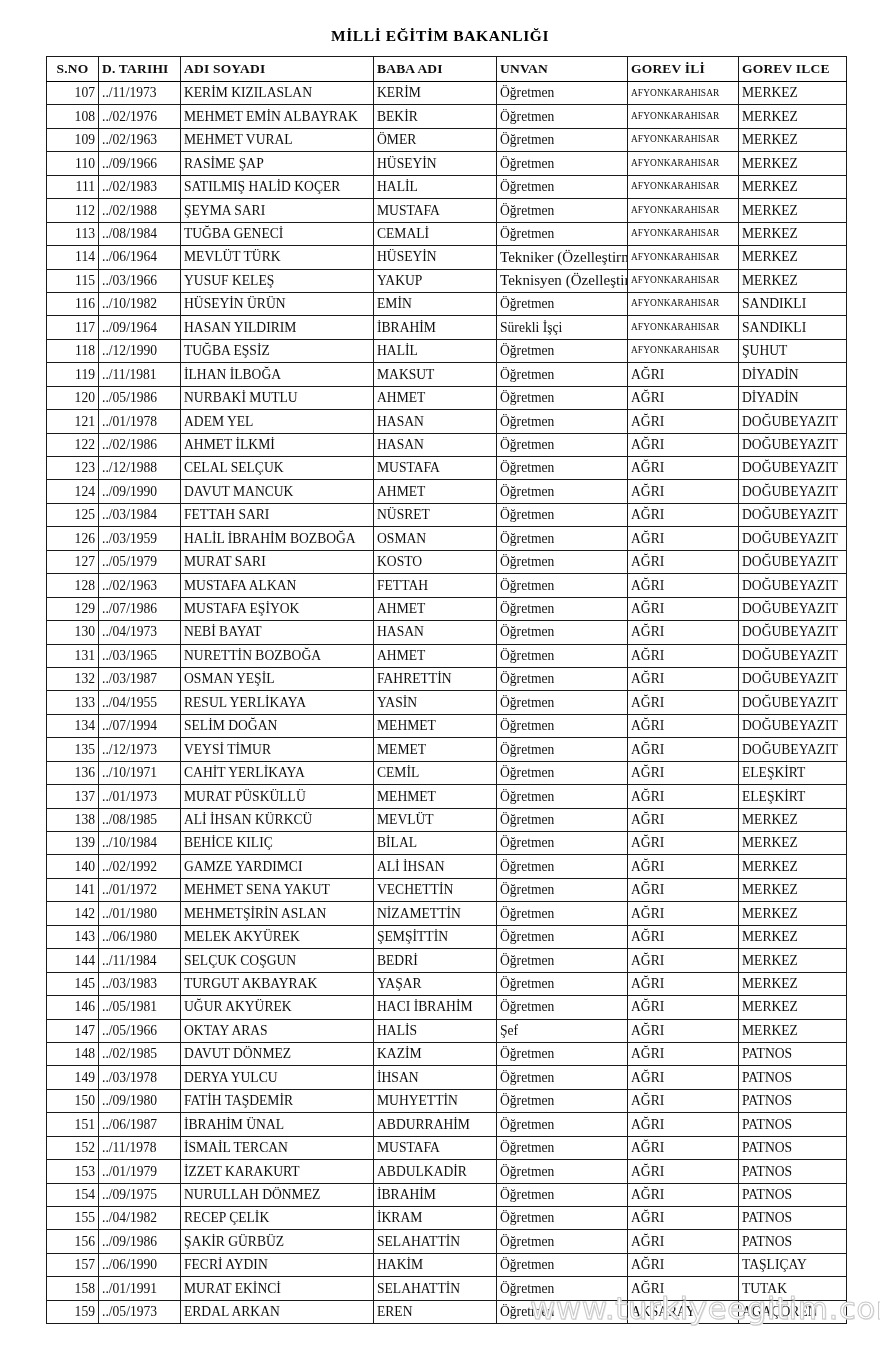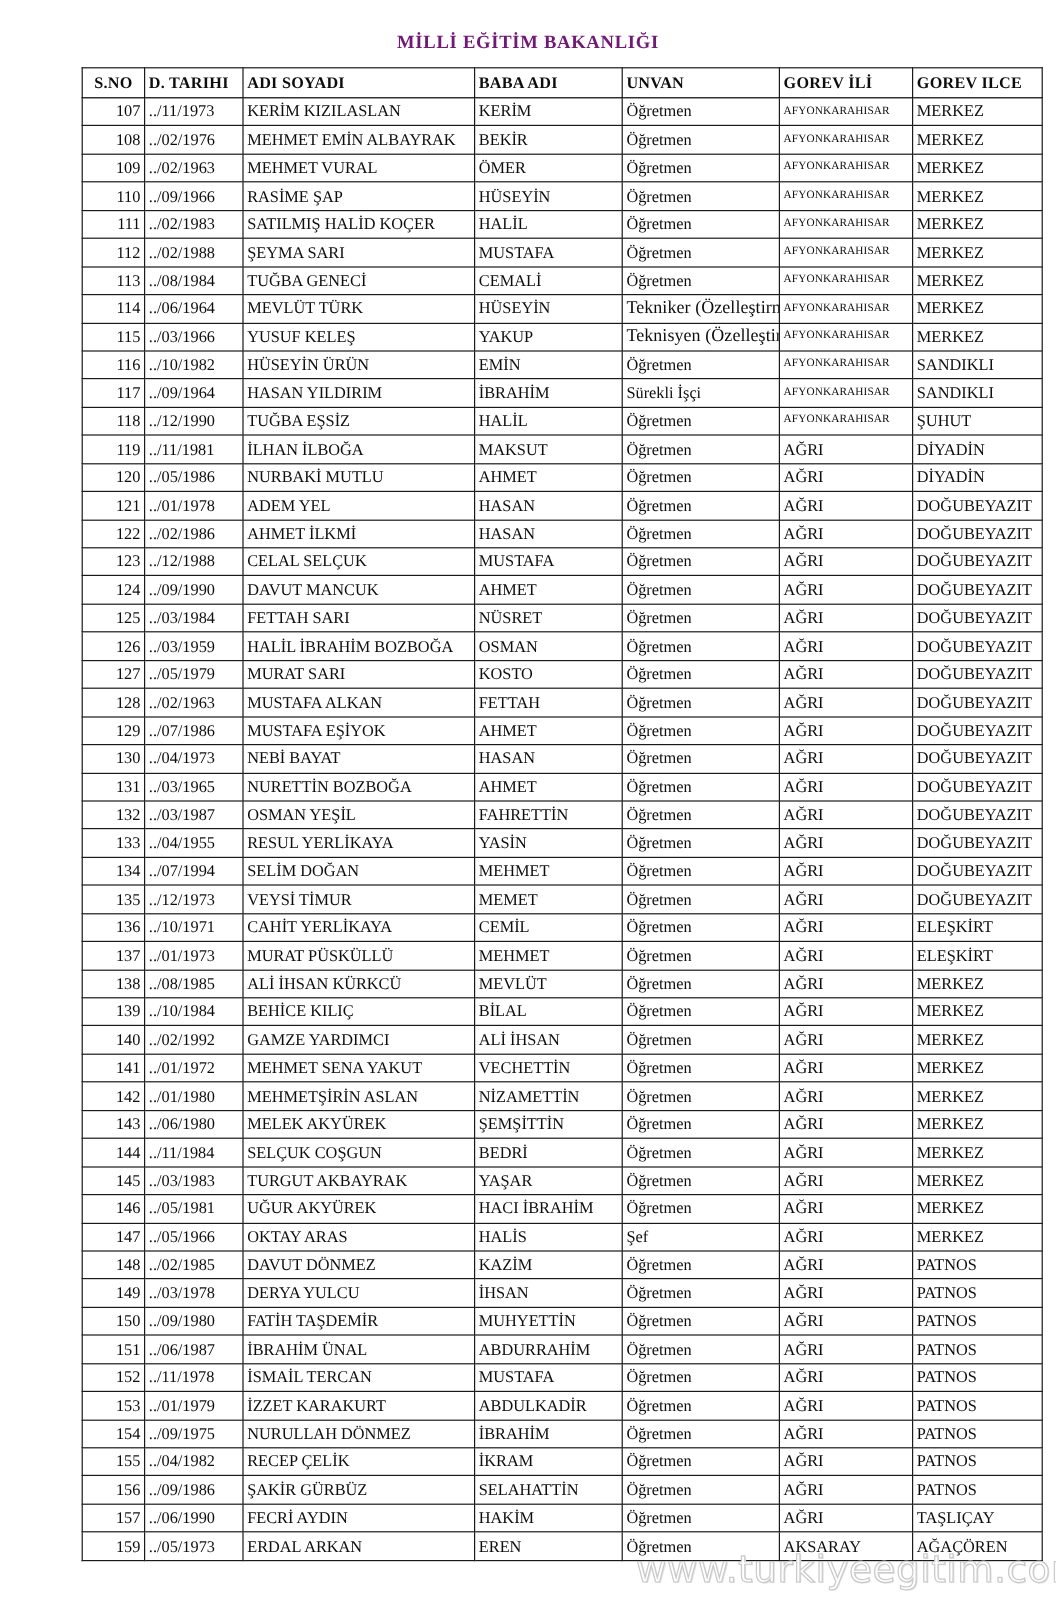--- a/index.html
+++ b/index.html
@@ -27,27 +27,27 @@
   #doc-title {
     position: absolute;
     left: 0;
     top: 27px;
     width: 880px;
     text-align: center;
     font-family: "Liberation Serif", "DejaVu Serif", serif;
     font-weight: bold;
     font-size: 15.5px;
     letter-spacing: 0.6px;
-    color: #701a75;
+    color: #000000;
   }
 
   
   #table-wrap {
     position: absolute;
-    left: 68px;
+    left: 46px;
     top: 56px;
     width: 757px;
   }
 
   table.reg {
     border-collapse: collapse;
     width: 757px;
     table-layout: fixed;
     background: transparent;
   }
@@ -589,20 +589,29 @@
           <tr>
             <td class="c-sno">157</td>
             <td class="c-tarih">../06/1990</td>
             <td class="c-ad">FECRİ AYDIN</td>
             <td class="c-baba">HAKİM</td>
             <td class="c-unvan">Öğretmen</td>
             <td class="c-il">AĞRI</td>
             <td class="c-ilce">TAŞLIÇAY</td>
           </tr>
           <tr>
+            <td class="c-sno">158</td>
+            <td class="c-tarih">../01/1991</td>
+            <td class="c-ad">MURAT EKİNCİ</td>
+            <td class="c-baba">SELAHATTİN</td>
+            <td class="c-unvan">Öğretmen</td>
+            <td class="c-il">AĞRI</td>
+            <td class="c-ilce">TUTAK</td>
+          </tr>
+          <tr>
             <td class="c-sno">159</td>
             <td class="c-tarih">../05/1973</td>
             <td class="c-ad">ERDAL ARKAN</td>
             <td class="c-baba">EREN</td>
             <td class="c-unvan">Öğretmen</td>
             <td class="c-il">AKSARAY</td>
             <td class="c-ilce">AĞAÇÖREN</td>
           </tr>
         </tbody>
     </table>

